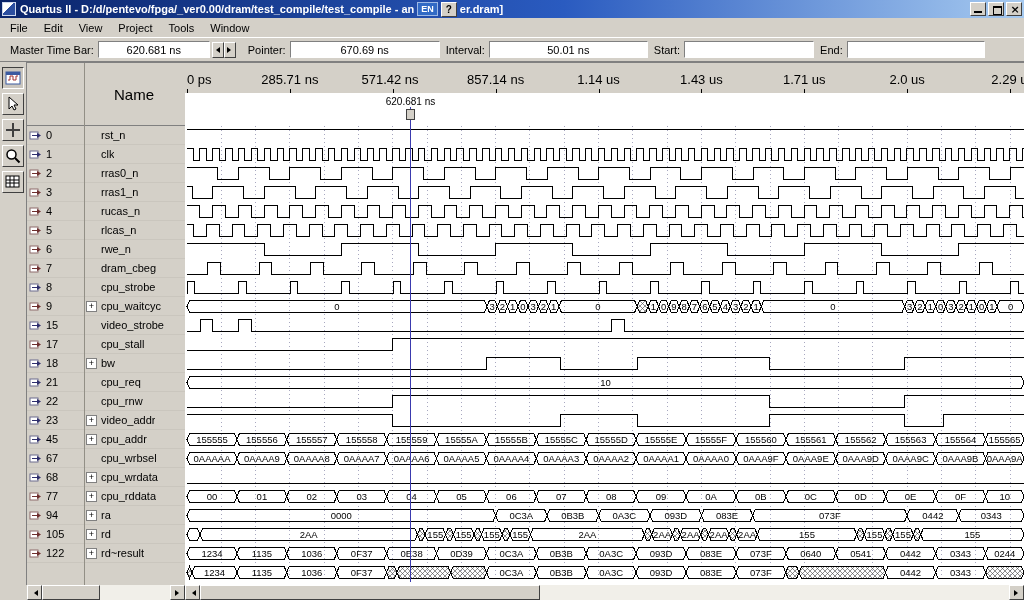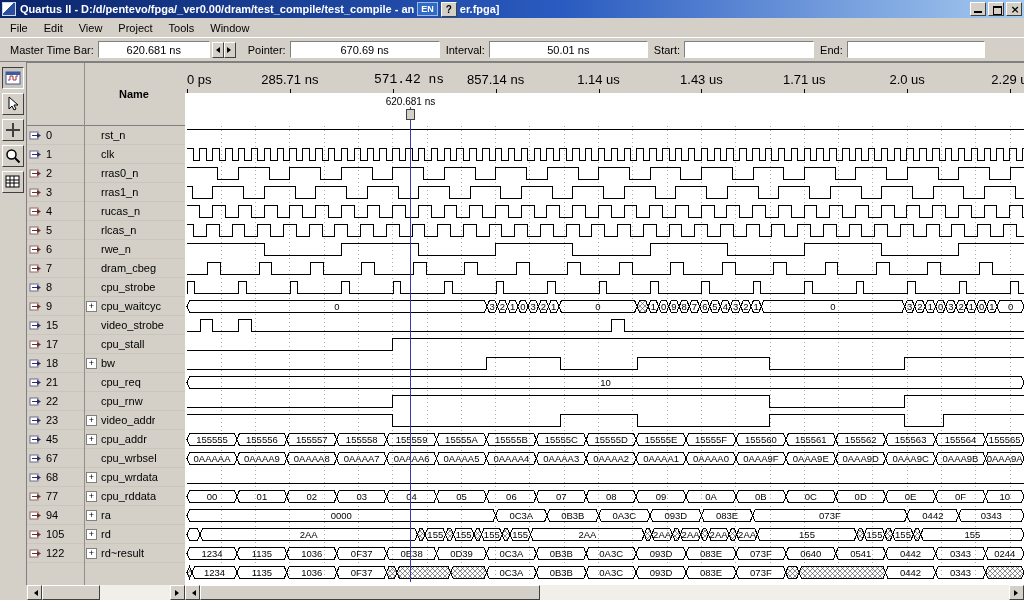--- a/index.html
+++ b/index.html
@@ -50,21 +50,21 @@
   .tool-left{position:absolute;left:0;top:62px;width:27px;height:523px;box-sizing:border-box;
     background:#d4d0c8;border-right:1px solid #808080;display:flex;flex-direction:column;align-items:center;padding-top:3px;}
   .tbtn{width:22px;height:22px;margin:2px 0;background:#d4d0c8;border:1px solid;
     border-color:#fff #404040 #404040 #fff;display:flex;align-items:center;justify-content:center;padding:0;}
   .tbtn.pressed{border-color:#404040 #fff #fff #404040;background:#cac6be;}
   
   .signal-panel{position:absolute;left:27px;top:62px;width:158px;height:523px;box-sizing:border-box;
     background:#d4d0c8;border-top:1px solid #808080;overflow:hidden;}
   .panel-header{position:relative;height:63px;box-sizing:border-box;border-bottom:1px solid #808080;}
   .name-label{position:absolute;left:58px;right:2px;top:0;bottom:0;display:flex;
-    align-items:center;justify-content:center;font-size:11px;font-weight:bold;}
+    align-items:center;justify-content:center;font-size:15px;}
   .panel-vline{position:absolute;left:57px;top:0;bottom:0;width:0;border-left:1px solid #928f86;}
   .sig-row{height:19px;box-sizing:border-box;display:flex;align-items:center;
     font-size:11px;border-bottom:1px solid #cac6be;}
   .idcol{width:55px;flex:none;display:flex;align-items:center;padding-left:2px;box-sizing:border-box;}
   .pin-ic{width:17px;flex:none;display:flex;align-items:center;}
   .sig-id{flex:1;}
   .plusbox{width:9px;height:9px;flex:none;margin:0 4px 0 4px;background:#fff;border:1px solid #808080;
     font-size:9px;line-height:8px;text-align:center;}
   .plus-spacer{width:19px;flex:none;}
   .sig-name{white-space:nowrap;overflow:hidden;}
@@ -93,21 +93,21 @@
   button{font-family:inherit;}
 </style>
 </head>
 <body>
 
 <div class="titlebar">
   <span class="app-icon"></span>
   <span class="title-text">Quartus II - D:/d/pentevo/fpga/_ver0.00/dram/test_compile/test_compile - an</span>
   <span class="en-badge">EN</span>
   <span class="help-box">?</span>
-  <span class="title-suffix">er.fpga]</span>
+  <span class="title-suffix">er.dram]</span>
   <span class="win-buttons">
     <button class="wbtn">
         <span class="glyph-min"></span>
       </button>
     <button class="wbtn">
         <span class="glyph-restore"></span>
       </button>
     <button class="wbtn">
         <span class="glyph-close">×</span>
       </button>
@@ -506,21 +506,21 @@
     </div>
   <div class="panel-vline"></div>
 </div>
 
 <div class="wave-pane">
   <div class="ruler" id="ruler">
       <span class="tick-label" style="left: 2px; transform: none;">0 ps</span>
       <span class="tickmark" style="left: 2px;"></span>
       <span class="tick-label" style="left: 104.875px; transform: translateX(-50%);">285.71 ns</span>
       <span class="tickmark" style="left: 104.875px;"></span>
-      <span class="tick-label" style="left: 224px; transform: translateX(-50%); font-family: Liberation Mono, monospace;">571.42 ns</span>
+      <span class="tick-label" style="left: 205px; transform: translateX(-50%);">571.42 ns</span>
       <span class="tickmark" style="left: 207.75px;"></span>
       <span class="tick-label" style="left: 310.625px; transform: translateX(-50%);">857.14 ns</span>
       <span class="tickmark" style="left: 310.625px;"></span>
       <span class="tick-label" style="left: 413.5px; transform: translateX(-50%);">1.14 us</span>
       <span class="tickmark" style="left: 413.5px;"></span>
       <span class="tick-label" style="left: 516.375px; transform: translateX(-50%);">1.43 us</span>
       <span class="tickmark" style="left: 516.375px;"></span>
       <span class="tick-label" style="left: 619.25px; transform: translateX(-50%);">1.71 us</span>
       <span class="tickmark" style="left: 619.25px;"></span>
       <span class="tick-label" style="left: 722.125px; transform: translateX(-50%); text-align: right;">2.0 us</span>

